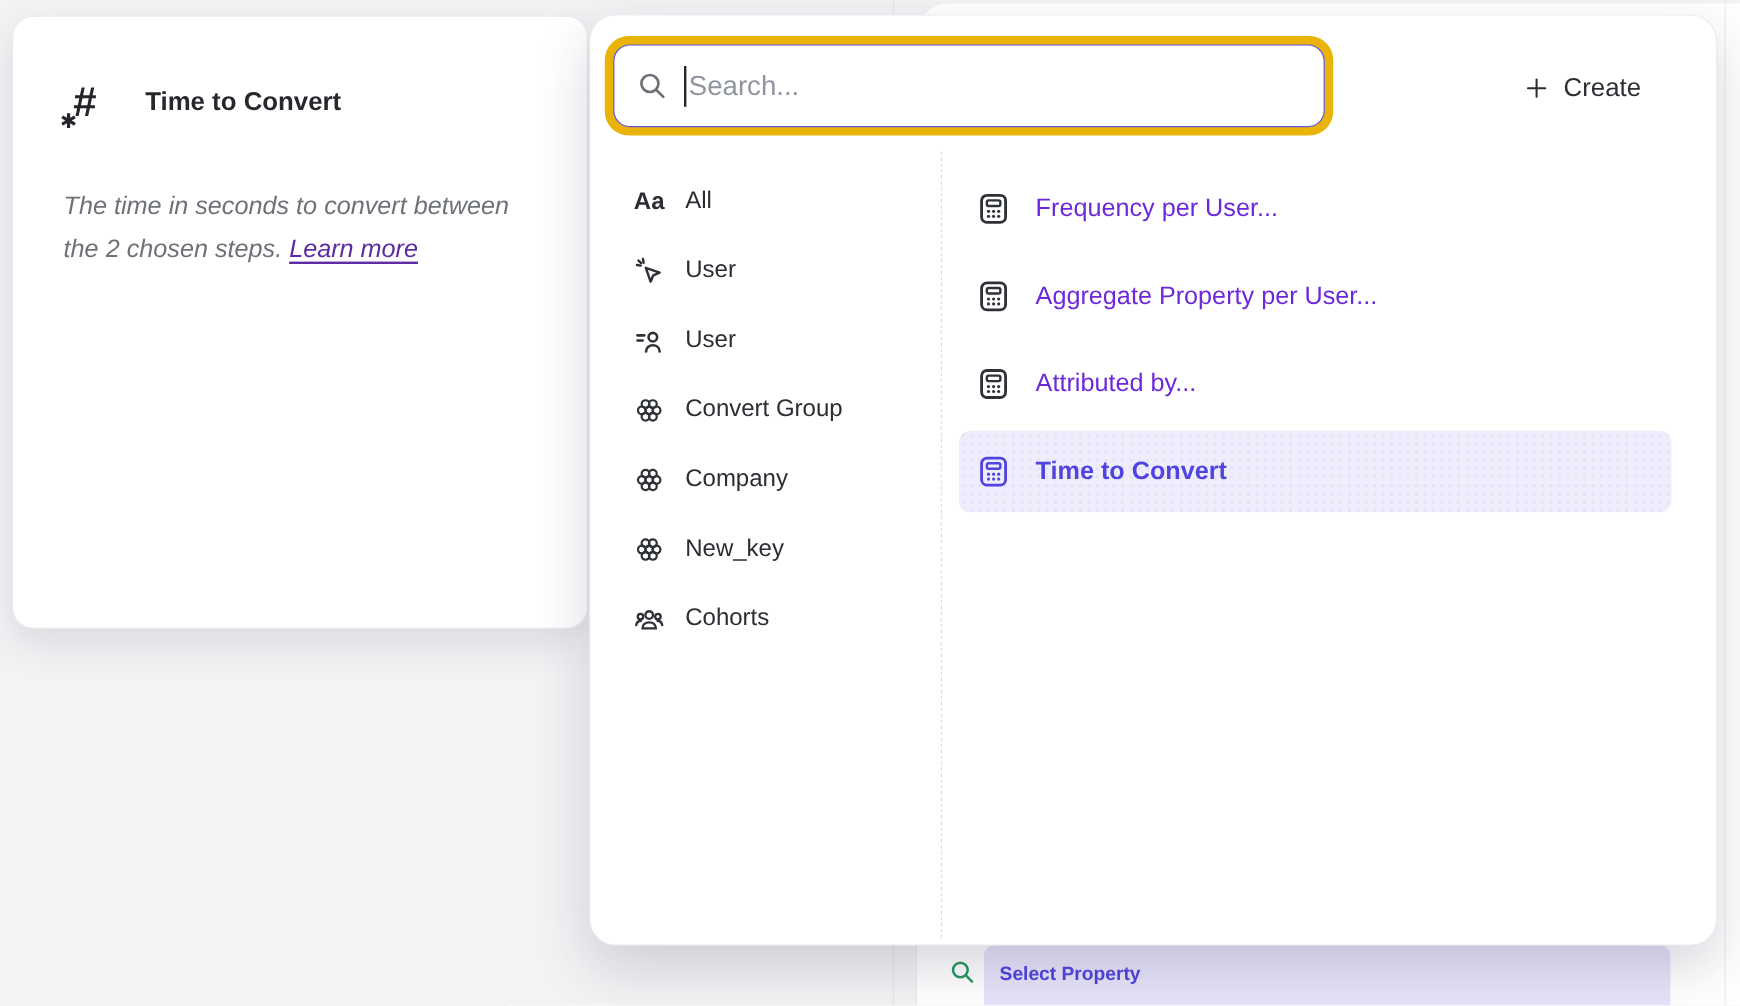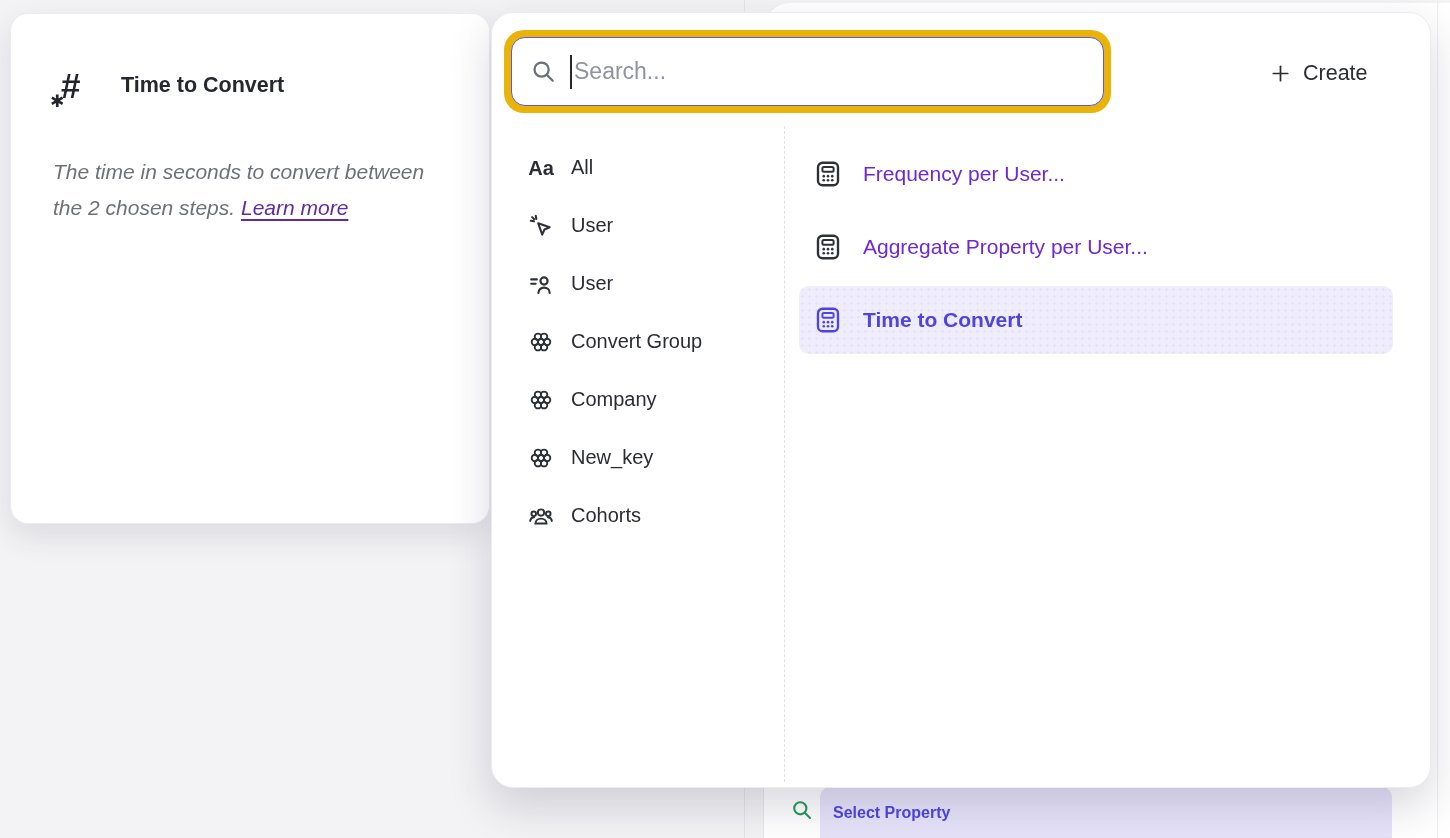--- a/index.html
+++ b/index.html
@@ -274,20 +274,35 @@
               <circle cx="8.6" cy="13.7" r="1.05"></circle>
               <circle cx="12" cy="13.7" r="1.05"></circle>
               <circle cx="15.4" cy="13.7" r="1.05"></circle>
               <circle cx="8.6" cy="17" r="1.05"></circle>
               <circle cx="12" cy="17" r="1.05"></circle>
               <circle cx="15.4" cy="17" r="1.05"></circle>
             </g>
           </svg></span>
         <span class="lbl">Aggregate Property per User...</span>
       </div>
+      <div class="result-row">
+        <span class="icon"><svg viewBox="0 0 24 24" fill="none">
+            <rect x="4" y="3" width="16" height="18" rx="3.6" stroke="currentColor" stroke-width="1.9"></rect>
+            <rect x="7.5" y="6.4" width="9" height="3.7" rx="1.2" stroke="currentColor" stroke-width="1.6"></rect>
+            <g fill="currentColor" stroke="none">
+              <circle cx="8.6" cy="13.7" r="1.05"></circle>
+              <circle cx="12" cy="13.7" r="1.05"></circle>
+              <circle cx="15.4" cy="13.7" r="1.05"></circle>
+              <circle cx="8.6" cy="17" r="1.05"></circle>
+              <circle cx="12" cy="17" r="1.05"></circle>
+              <circle cx="15.4" cy="17" r="1.05"></circle>
+            </g>
+          </svg></span>
+        <span class="lbl">Attributed by...</span>
+      </div>
       <div class="result-row selected">
         <span class="icon"><svg viewBox="0 0 24 24" fill="none">
             <rect x="4" y="3" width="16" height="18" rx="3.6" stroke="currentColor" stroke-width="1.9"></rect>
             <rect x="7.5" y="6.4" width="9" height="3.7" rx="1.2" stroke="currentColor" stroke-width="1.6"></rect>
             <g fill="currentColor" stroke="none">
               <circle cx="8.6" cy="13.7" r="1.05"></circle>
               <circle cx="12" cy="13.7" r="1.05"></circle>
               <circle cx="15.4" cy="13.7" r="1.05"></circle>
               <circle cx="8.6" cy="17" r="1.05"></circle>
               <circle cx="12" cy="17" r="1.05"></circle>

